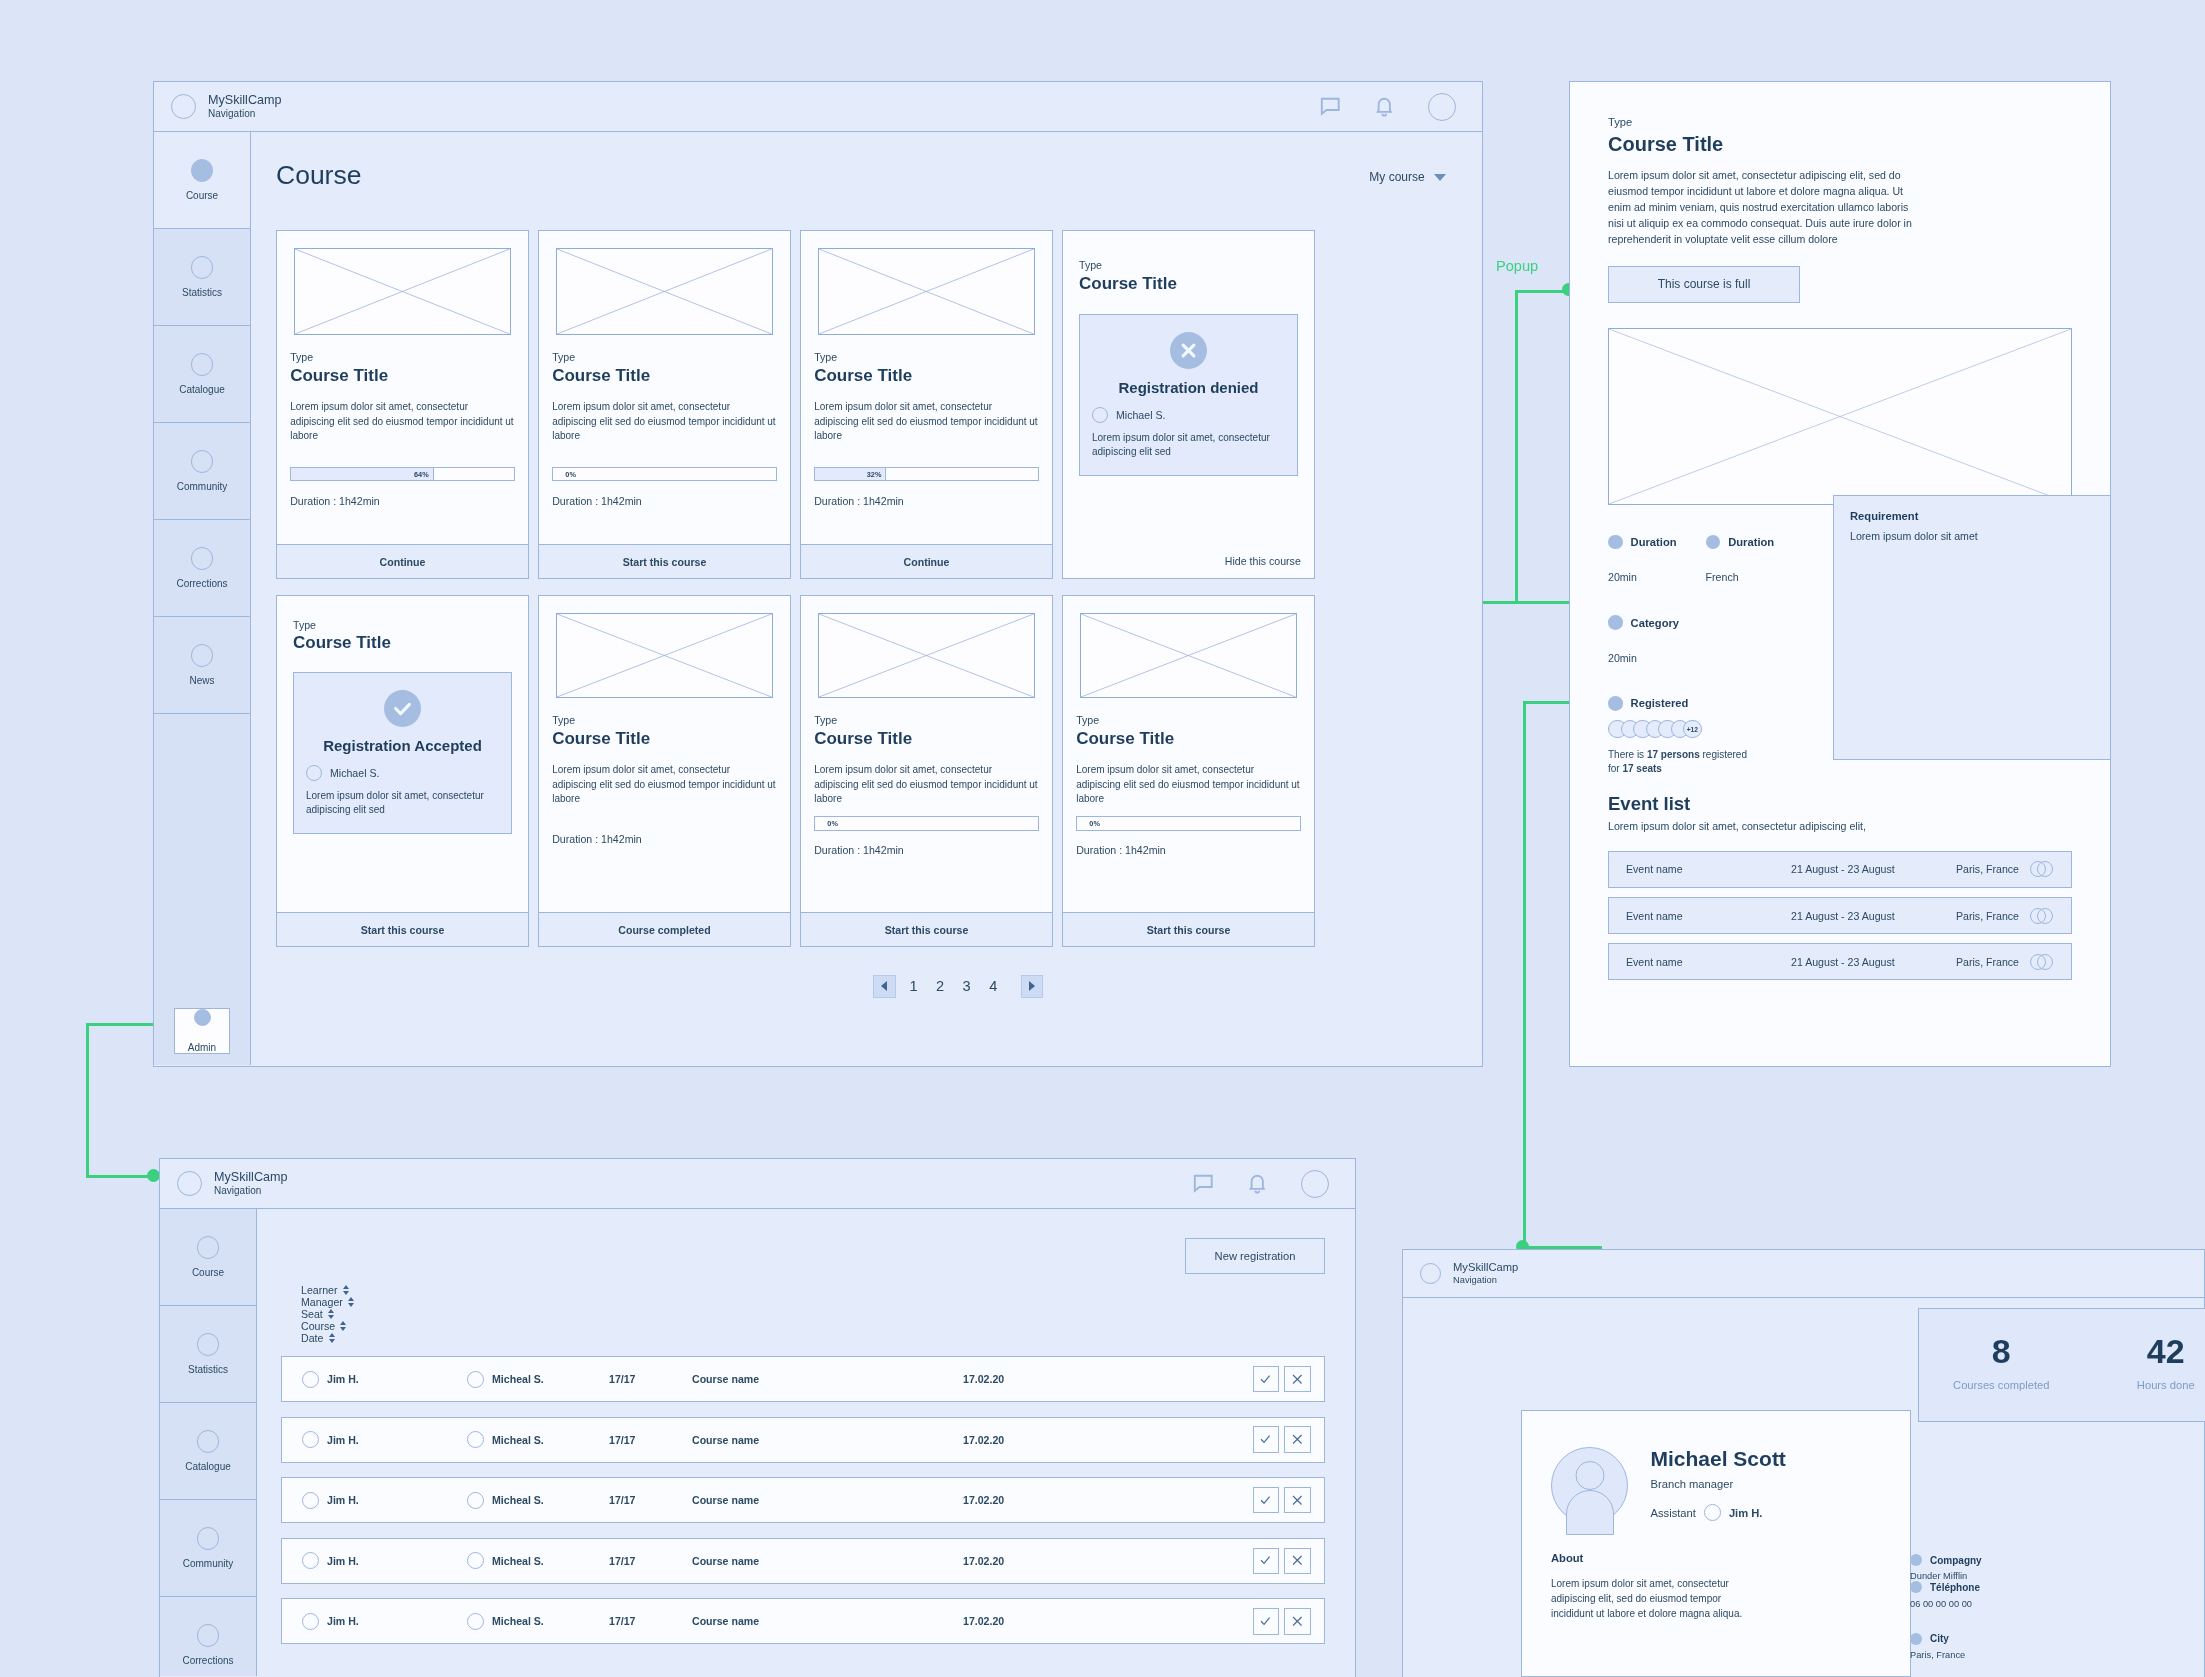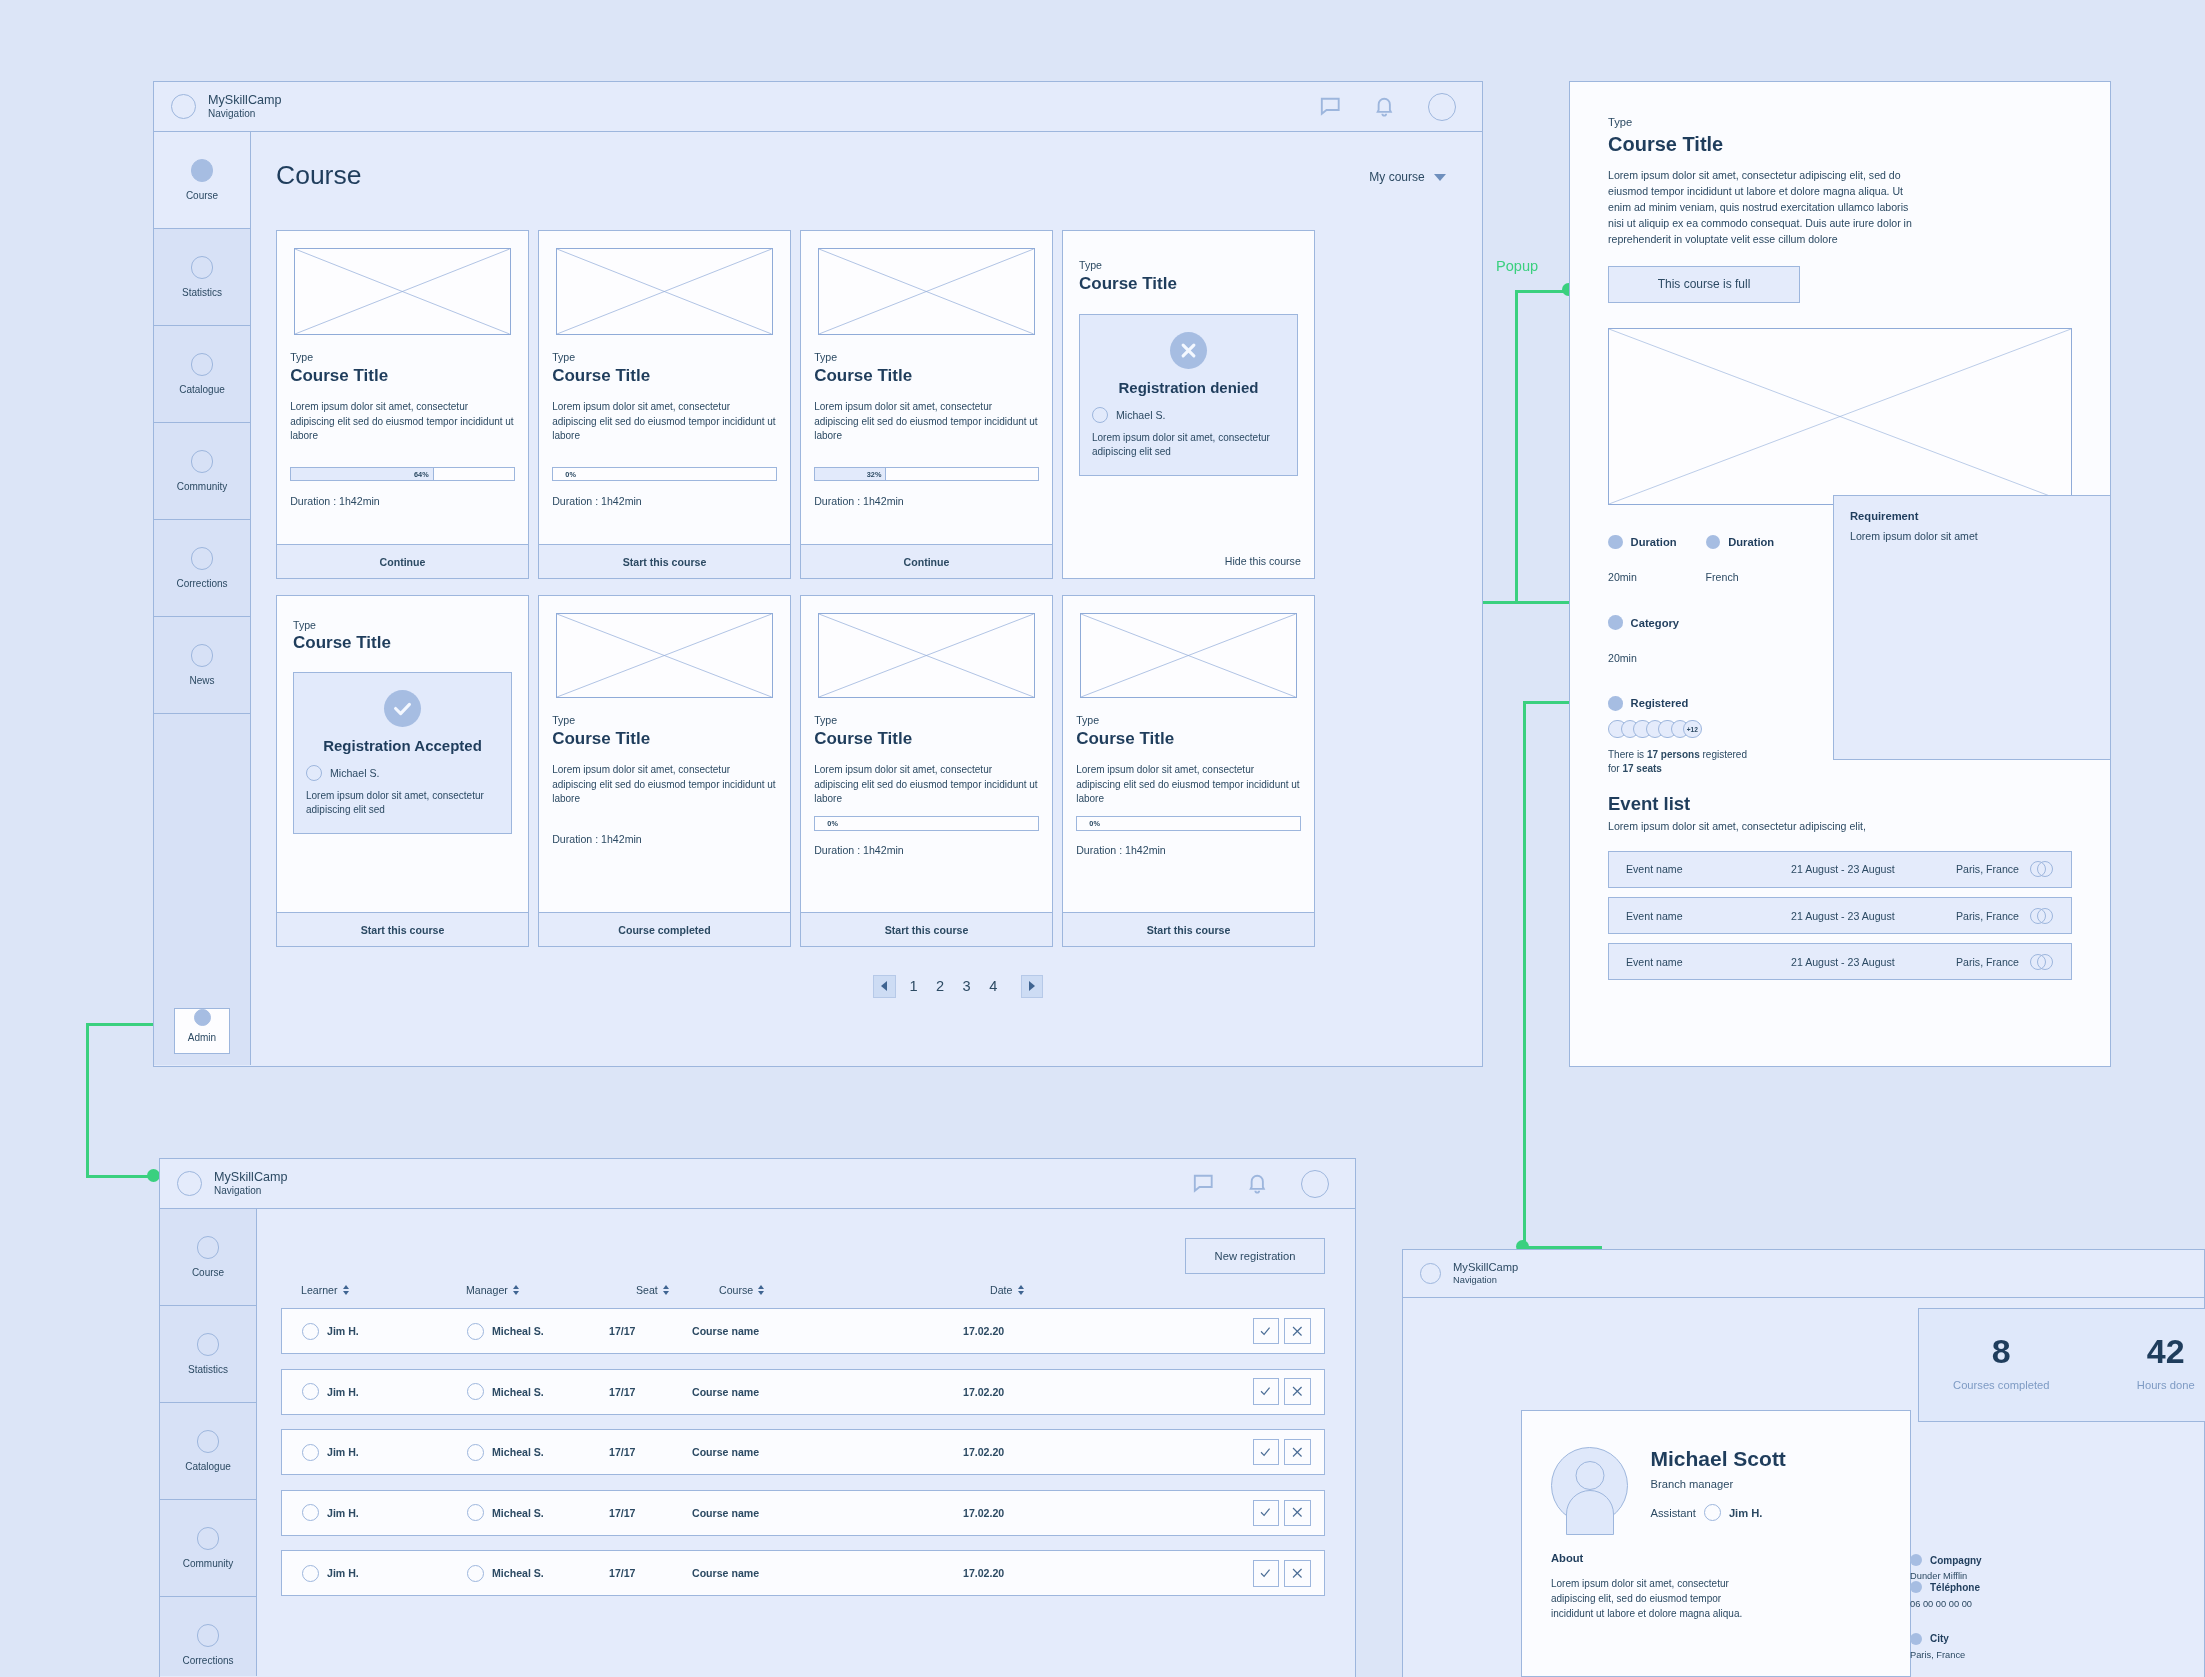--- a/index.html
+++ b/index.html
@@ -33,21 +33,21 @@
     display: flex; flex-direction: column; align-items: center; justify-content: center; gap: 8px;
   }
   .nav-item.active { background: #e4ebfb; }
   .nav-dot { width: 22.5px; height: 22.5px; border-radius: 50%; border: 1.3px solid #9db6dd; }
   .nav-dot.filled { background: #a6bde2; border-color: #a6bde2; }
   .nav-label { font-size: 10px; }
   .nav-spacer { flex: 1; }
   .admin-box {
     margin: 0 auto 10.6px; width: 56px; height: 46px; background: #fdfdff;
     border: 1.3px solid #9db6dd; display: flex; flex-direction: column;
-    align-items: center; justify-content: flex-start; gap: 5.3px;
+    align-items: center; justify-content: space-between; gap: 5.3px;
   }
 
   .thumb { border: 1.3px solid #8fabd8; position: relative; background: #fdfdff; }
   .thumb svg { position: absolute; inset: 0; width: 100%; height: 100%; }
 
   .card { background: #fbfcff; border: 1.3px solid #9db6dd; display: flex; flex-direction: column; }
   .card-body { padding: 13.2px; flex: 1; }
   .c-type { font-size: 10.6px; margin-bottom: 2.6px; }
   .c-title { font-size: 17px; font-weight: bold; color: #1f3d5c; }
   .c-desc { font-size: 10px; line-height: 1.45; margin-top: 14.6px; }
@@ -106,21 +106,21 @@
   .ev-sub { font-size: 10.6px; margin-top: 5.3px; }
   .ev-row { height: 37px; background: #e4ebfb; border: 1.3px solid #9db6dd; display: flex; align-items: center;
             font-size: 10.6px; margin-top: 9.3px; padding: 0 17px; }
   .ev-c1 { width: 165px; } .ev-c2 { width: 165px; } .ev-c3 { flex: 1; }
   .ev-ico { width: 24px; height: 16px; position: relative; }
   .ev-ico i { position: absolute; top: 0; width: 16px; height: 16px; border-radius: 50%; border: 1.3px solid #9db6dd; }
   .ev-ico i:nth-child(1) { left: 0; } .ev-ico i:nth-child(2) { left: 7.3px; }
 
   
   .mr-title { font-size: 22.5px; color: #1f3d5c; }
-  .th-row { display: flex; font-size: 10.6px; padding-left: 20px; }
+  .th-row { display: flex; font-size: 10.6px; padding-left: 20px; flex-direction: column; }
   .th { display: flex; align-items: center; gap: 5.3px; }
   .sortico { display: flex; flex-direction: column; gap: 2px; }
   .sortico .u { width: 0; height: 0; border-left: 3.3px solid transparent; border-right: 3.3px solid transparent; border-bottom: 4.6px solid #3f6491; }
   .sortico .d { width: 0; height: 0; border-left: 3.3px solid transparent; border-right: 3.3px solid transparent; border-top: 4.6px solid #3f6491; }
   .tr { height: 46px; background: #fbfcff; border: 1.3px solid #9db6dd; display: flex; align-items: center;
         padding: 0 13.2px 0 20px; margin-bottom: 14.6px; font-size: 10.6px; font-weight: bold; }
   .cellc { display: flex; align-items: center; gap: 8px; }
   .cellc .pc { width: 17px; height: 17px; border-radius: 50%; border: 1.3px solid #9db6dd; }
   .act { margin-left: auto; display: flex; gap: 5.3px; }
   .act div { width: 26.5px; height: 26.5px; border: 1.3px solid #9db6dd; display: flex; align-items: center; justify-content: center; }

